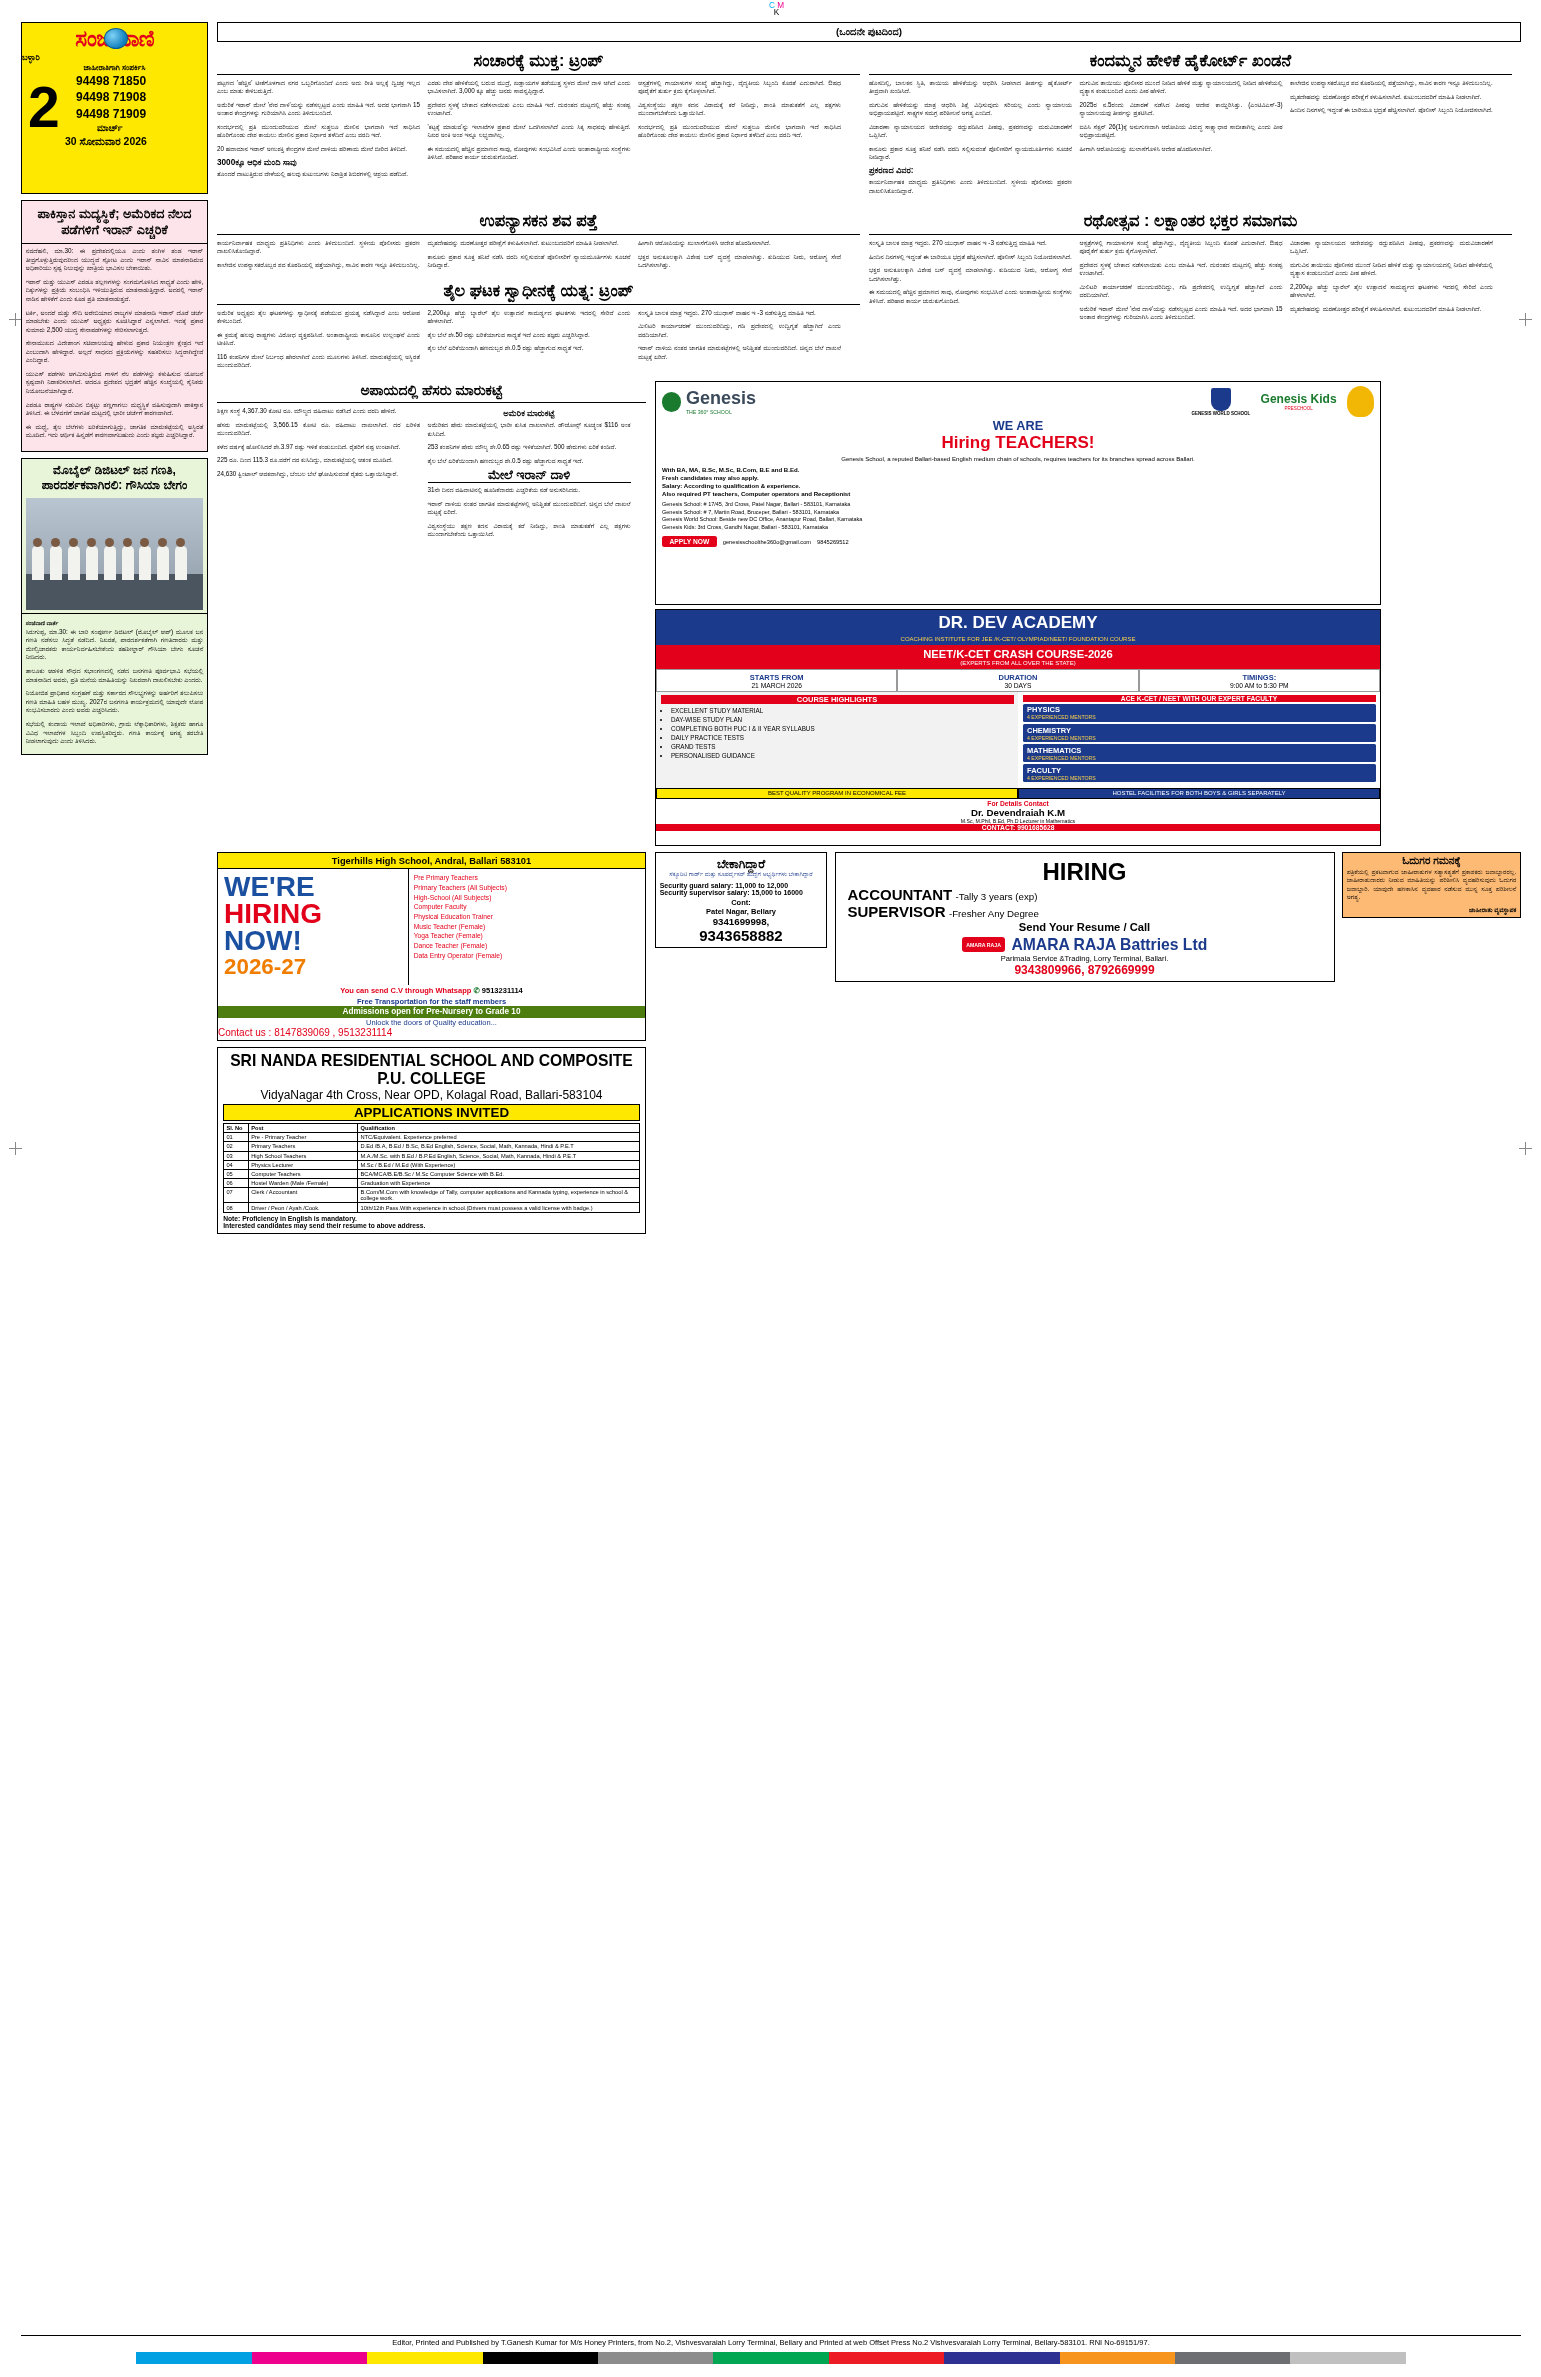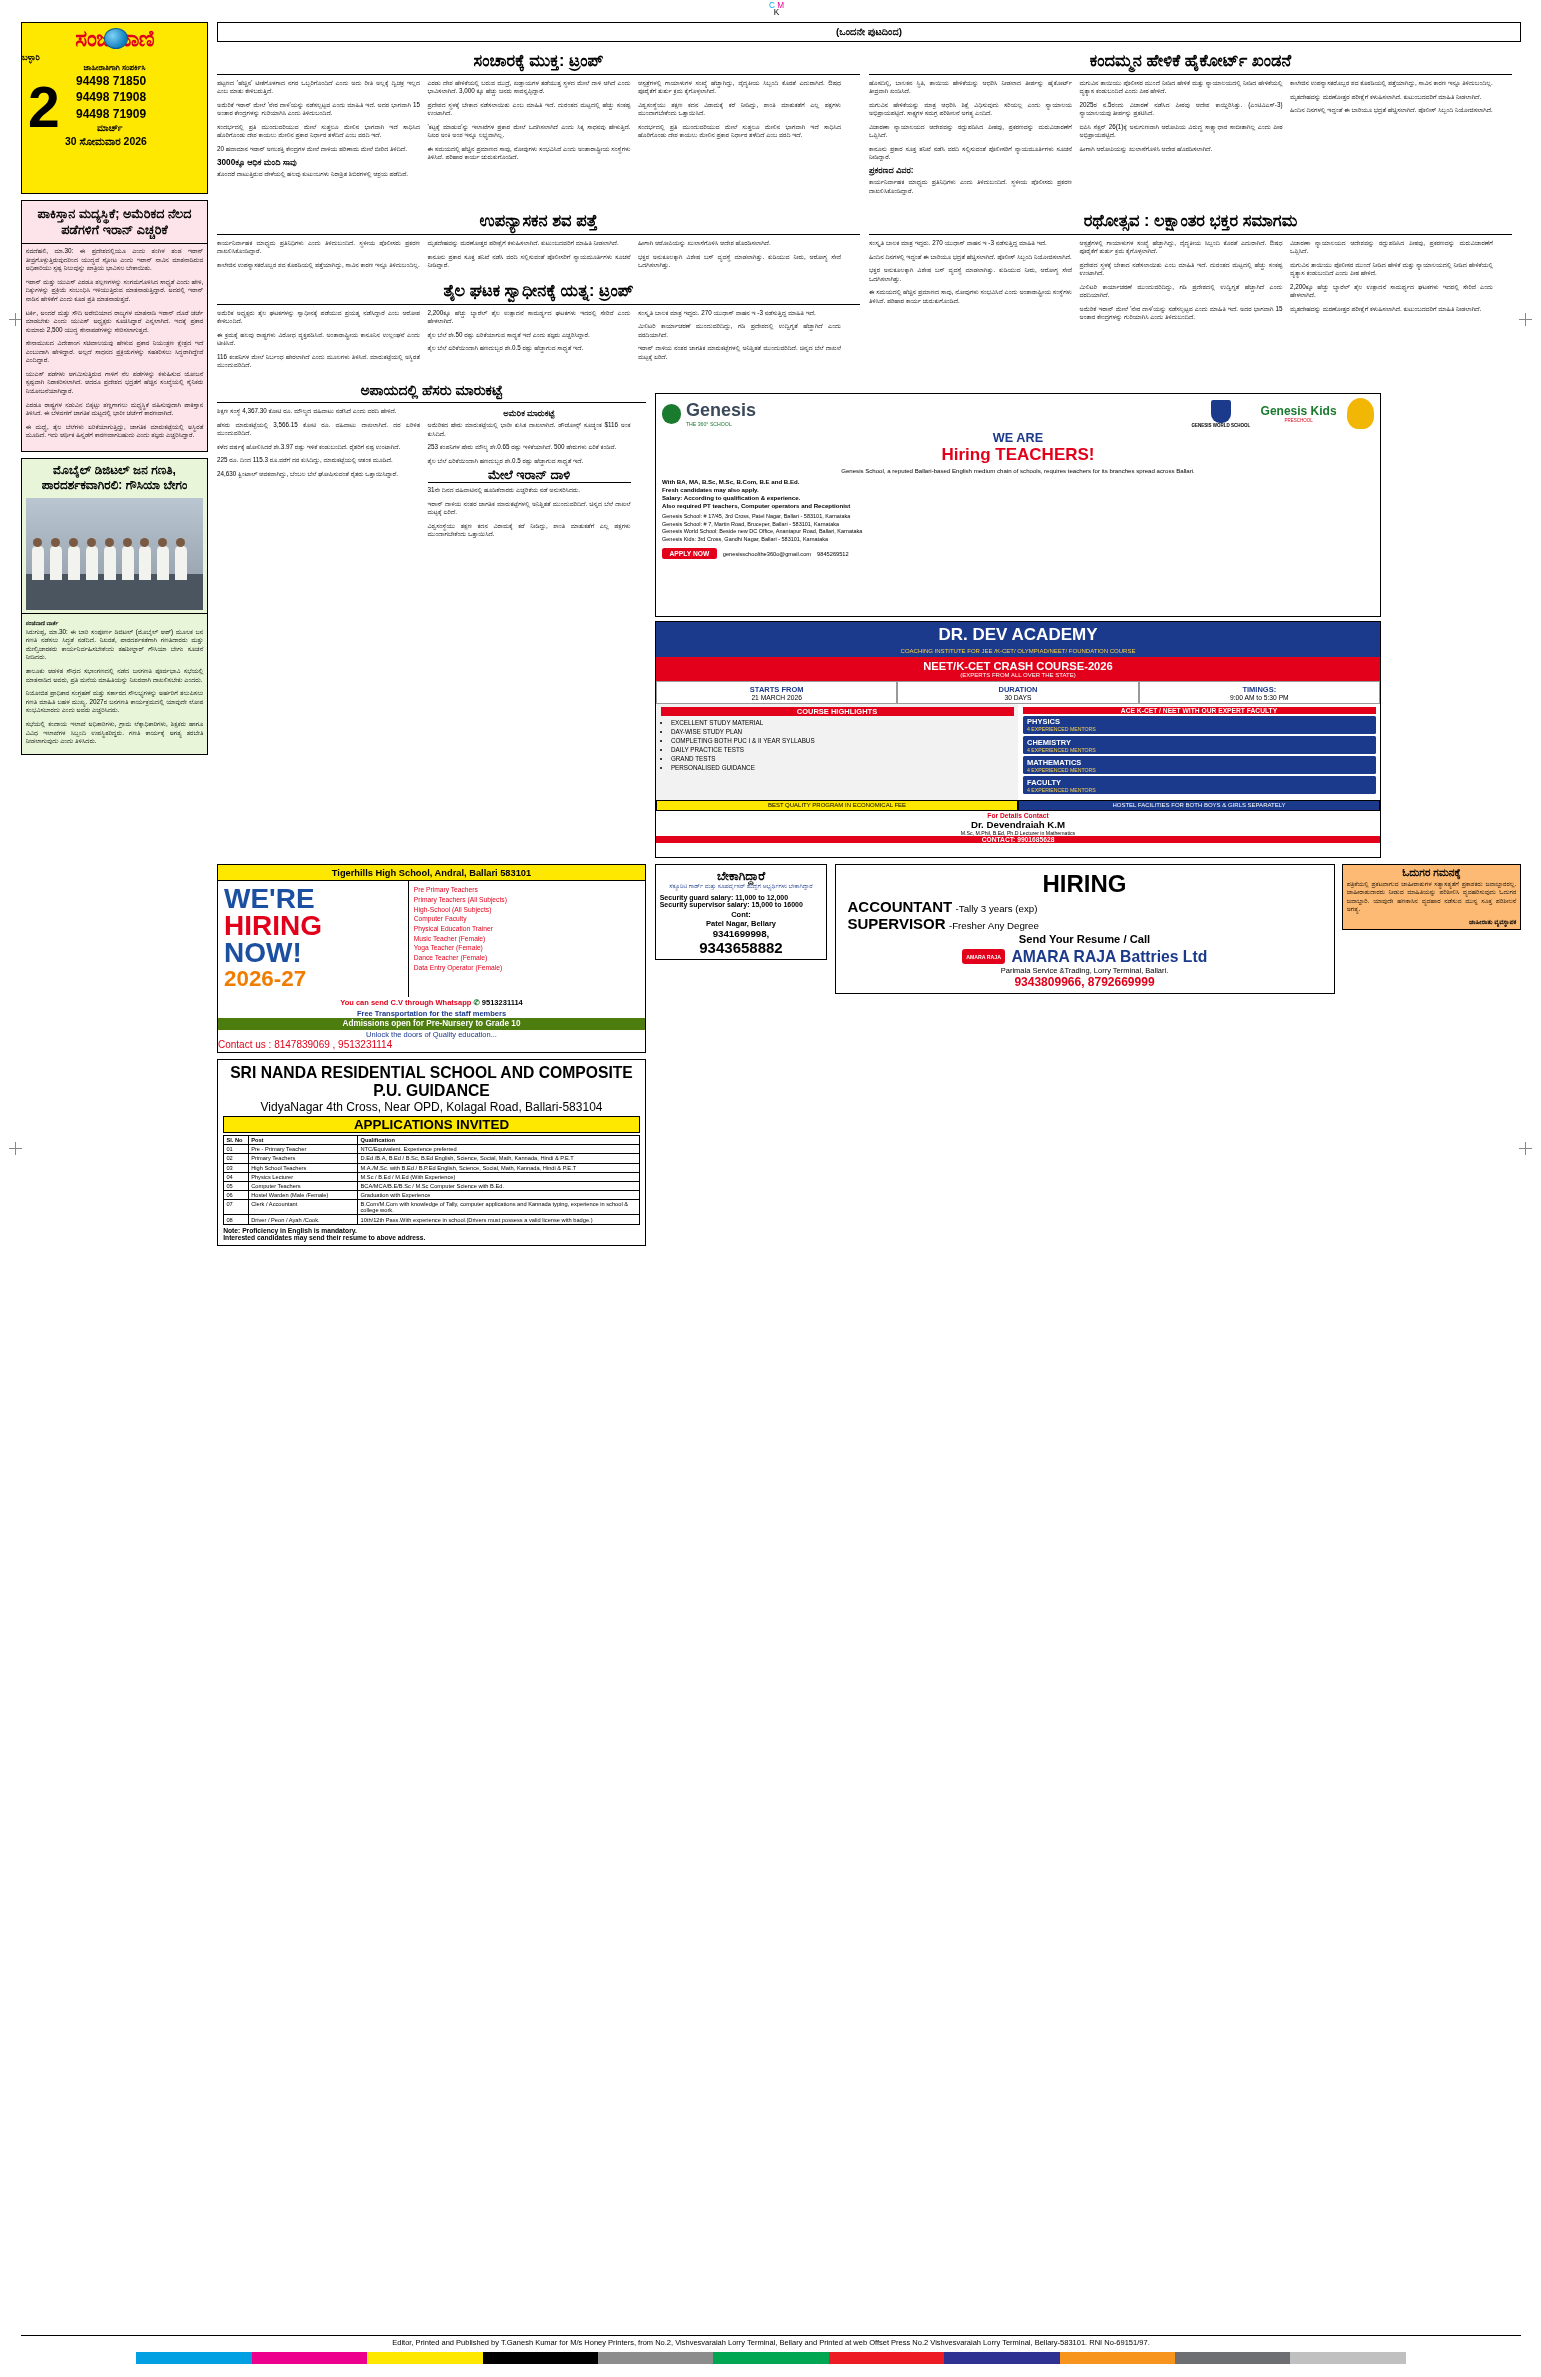--- a/index.html
+++ b/index.html
@@ -346,21 +346,21 @@
               <p>ತೈಲ ಬೆಲೆ ಏರಿಕೆಯಿಂದಾಗಿ ಹಣದುಬ್ಬರ ಶೇ.0.5 ರಷ್ಟು ಹೆಚ್ಚಾಗುವ ಸಾಧ್ಯತೆ ಇದೆ.</p>
               <div class="hl" style="font-size:12.7px;margin:4.5px 0 3px;">ಮೇಲೆ ಇರಾನ್ ದಾಳಿ</div>
               <div class="rule" style="margin-bottom:3px;"></div>
               <p>31ನೇ ದಿನದ ವಹಿವಾಟಿನಲ್ಲಿ ಹೂಡಿಕೆದಾರರು ಎಚ್ಚರಿಕೆಯ ನಡೆ ಅನುಸರಿಸಿದರು.</p>
               <p>ಇರಾನ್ ದಾಳಿಯ ನಂತರ ಜಾಗತಿಕ ಮಾರುಕಟ್ಟೆಗಳಲ್ಲಿ ಅನಿಶ್ಚಿತತೆ ಮುಂದುವರಿದಿದೆ. ಚಿನ್ನದ ಬೆಲೆ ದಾಖಲೆ ಮಟ್ಟಕ್ಕೆ ಏರಿದೆ.</p>
               <p>ವಿಶ್ವಸಂಸ್ಥೆಯು ತಕ್ಷಣ ಕದನ ವಿರಾಮಕ್ಕೆ ಕರೆ ನೀಡಿದ್ದು, ಶಾಂತಿ ಮಾತುಕತೆಗೆ ಎಲ್ಲ ಪಕ್ಷಗಳು ಮುಂದಾಗಬೇಕೆಂದು ಒತ್ತಾಯಿಸಿದೆ.</p>
             </div>
           </div>
         </div>
 
-        <div style="width:726px;margin-top:12px;">
+        <div style="width:726px;">
 
           <div class="ad genesis" style="padding:4.5px 6px;height:224px;position:relative;">
             <div style="display:flex;align-items:center;justify-content:space-between;">
               <div style="display:flex;align-items:center;gap:4.5px;">
                 <div style="width:19.4px;height:19.4px;border-radius:50%;background:#1a7a2e;"></div>
                 <div>
                   <div style="font-size:18px;font-weight:bold;color:#3b4a5a;">Genesis</div>
                   <div style="font-size:5.2px;color:#1a7a2e;">THE 360° SCHOOL</div>
                 </div>
               </div>
@@ -474,21 +474,21 @@
               <span style="color:#1a7a2e;">✆</span>
               <span>9513231114</span>
             </div>
             <div style="text-align:center;font-size:7.5px;color:#1b3a8c;font-weight:bold;">Free Transportation for the staff members</div>
             <div style="background:#4d7c0f;color:#fff;text-align:center;font-size:8.2px;font-weight:bold;padding:1.5px;">Admissions open for Pre-Nursery to Grade 10</div>
             <div style="text-align:center;font-size:7.5px;color:#1b3a8c;">Unlock the doors of Quality education...</div>
             <div style="font-size:10px;font-weight:normal;color:#e2001a;padding-bottom:2.2px;">Contact us : 8147839069 , 9513231114</div>
           </div>
 
           <div class="ad srinanda" style="margin-top:6px;padding:3.7px 5.2px;">
-            <div class="sn-t1">SRI NANDA RESIDENTIAL SCHOOL AND COMPOSITE P.U. GUIDANCE</div>
+            <div class="sn-t1">SRI NANDA RESIDENTIAL SCHOOL AND COMPOSITE P.U. COLLEGE</div>
             <div class="sn-t2">VidyaNagar 4th Cross, Near OPD, Kolagal Road, Ballari-583104</div>
             <div class="sn-t3">APPLICATIONS INVITED</div>
             <table class="apps">
               <tbody>
                   <tr>
                 <th style="width:19.4px;">Sl. No</th>
                 <th style="width:104px;">Post</th>
                 <th>Qualification</th>
               </tr>
               <tr>

